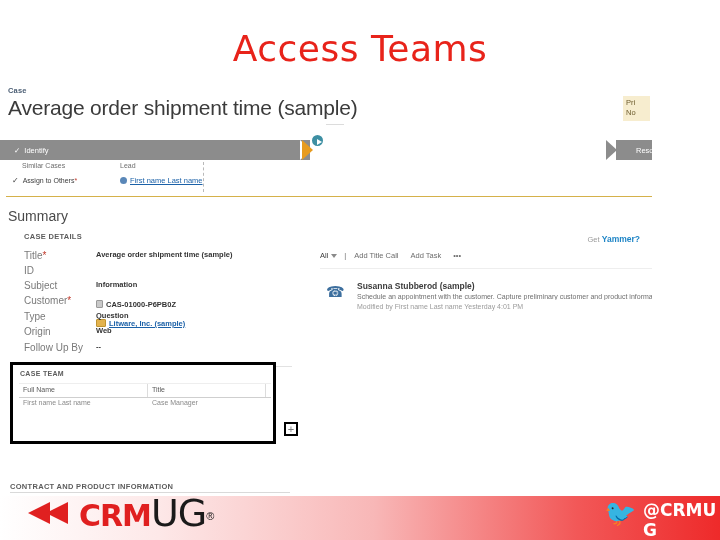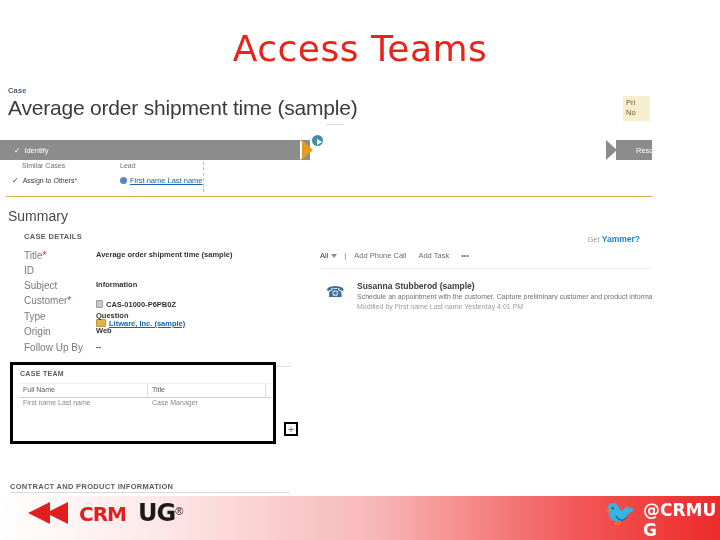--- a/index.html
+++ b/index.html
@@ -111,24 +111,24 @@
   
   .footer{position:absolute;left:0;top:496px;width:720px;height:44px;
           background:linear-gradient(to right,#ffffff 0%,#fde8e8 22%,#f8b7b7 52%,#f25858 80%,#ee2a2a 100%);}
   .logo{position:absolute;left:28px;top:497px;height:32px;display:flex;align-items:center;}
   .logo-arrow{position:relative;width:48px;height:26px;margin-right:3px;}
   .logo-arrow:before,.logo-arrow:after{content:"";position:absolute;}
   .logo-arrow:before{left:0;top:2px;width:0;height:0;border-top:11px solid transparent;
         border-bottom:11px solid transparent;border-right:22px solid #e02020;}
   .logo-arrow:after{left:18px;top:2px;width:0;height:0;border-top:11px solid transparent;
         border-bottom:11px solid transparent;border-right:22px solid #e02020;}
-  .logo-crm{font-size:20px;font-weight:700;color:#e02020;letter-spacing:-1px;
+  .logo-crm{font-size:30px;font-weight:700;color:#e02020;letter-spacing:-1px;
             font-family:"DejaVu Sans", sans-serif;}
-  .logo-ug{font-size:24px;font-weight:700;color:#1a1a1a;letter-spacing:-1px;
-           font-family:"DejaVu Sans", sans-serif;padding-left:12px;}
+  .logo-ug{font-size:38px;font-weight:400;color:#1a1a1a;letter-spacing:-1px;
+           font-family:"DejaVu Sans", sans-serif;}
   .logo-reg{font-size:11px;color:#1a1a1a;vertical-align:super;}
   .tw{position:absolute;right:3px;top:500px;display:flex;align-items:flex-start;}
   .tw-bird{font-size:26px;color:#4fc3f7;margin-right:6px;line-height:26px;}
   .tw-h{width:74px;font-size:17px;font-weight:700;color:#ffffff;line-height:20px;
         font-family:"DejaVu Sans", sans-serif;word-break:break-all;}
 </style>
 </head>
 <body>
 
 <div class="slide-title">Access Teams</div>
@@ -216,21 +216,21 @@
   <div class="contract-rule"></div>
 
   <div class="yam">
     <span>Get</span>
     <b>Yammer?</b>
   </div>
   <div class="pane-acts">
     <span class="all">All</span>
     <span class="caret"></span>
     <span class="pipe">|</span>
-    <span class="lnk">Add Phone Call</span>
+    <span class="lnk">Add Title Call</span>
     <span class="lnk">Add Task</span>
     <span class="lnk">•••</span>
   </div>
   <div class="pane-rule"></div>
 
   <div class="act-item">
     <div class="act-icon">☎</div>
     <div class="act-name">Susanna Stubberod (sample)</div>
     <div class="act-desc">Schedule an appointment with the customer. Capture preliminary customer and product informatio...</div>
     <div class="act-meta">Modified by First name Last name   Yesterday 4:01 PM</div>

